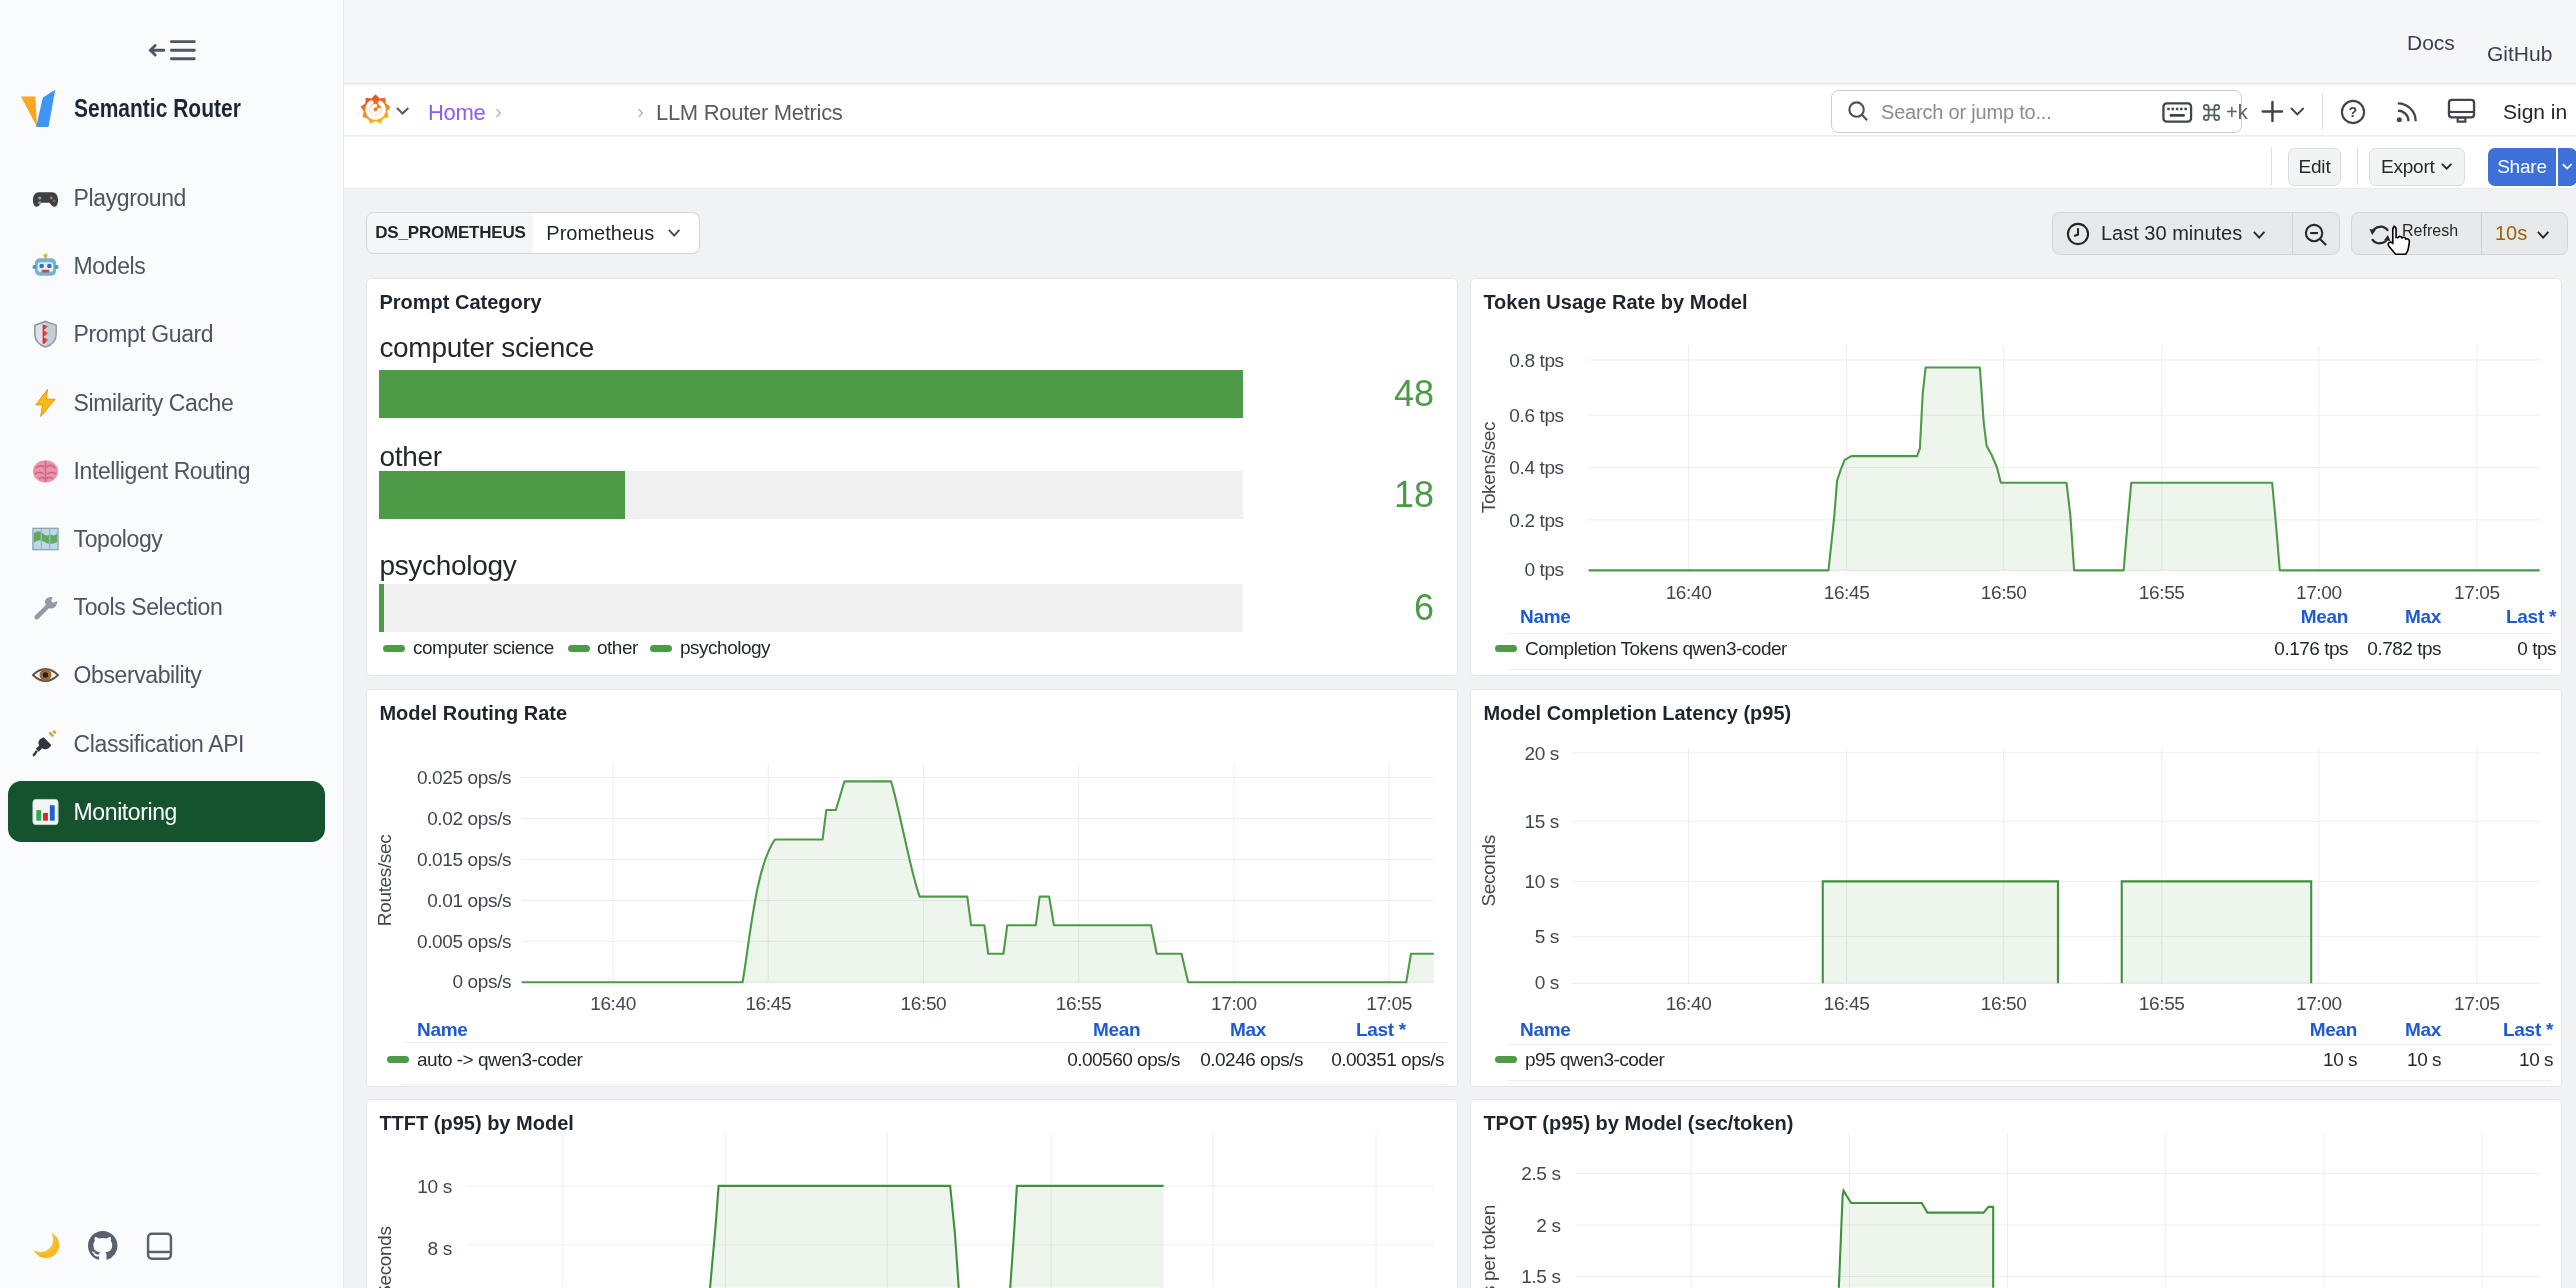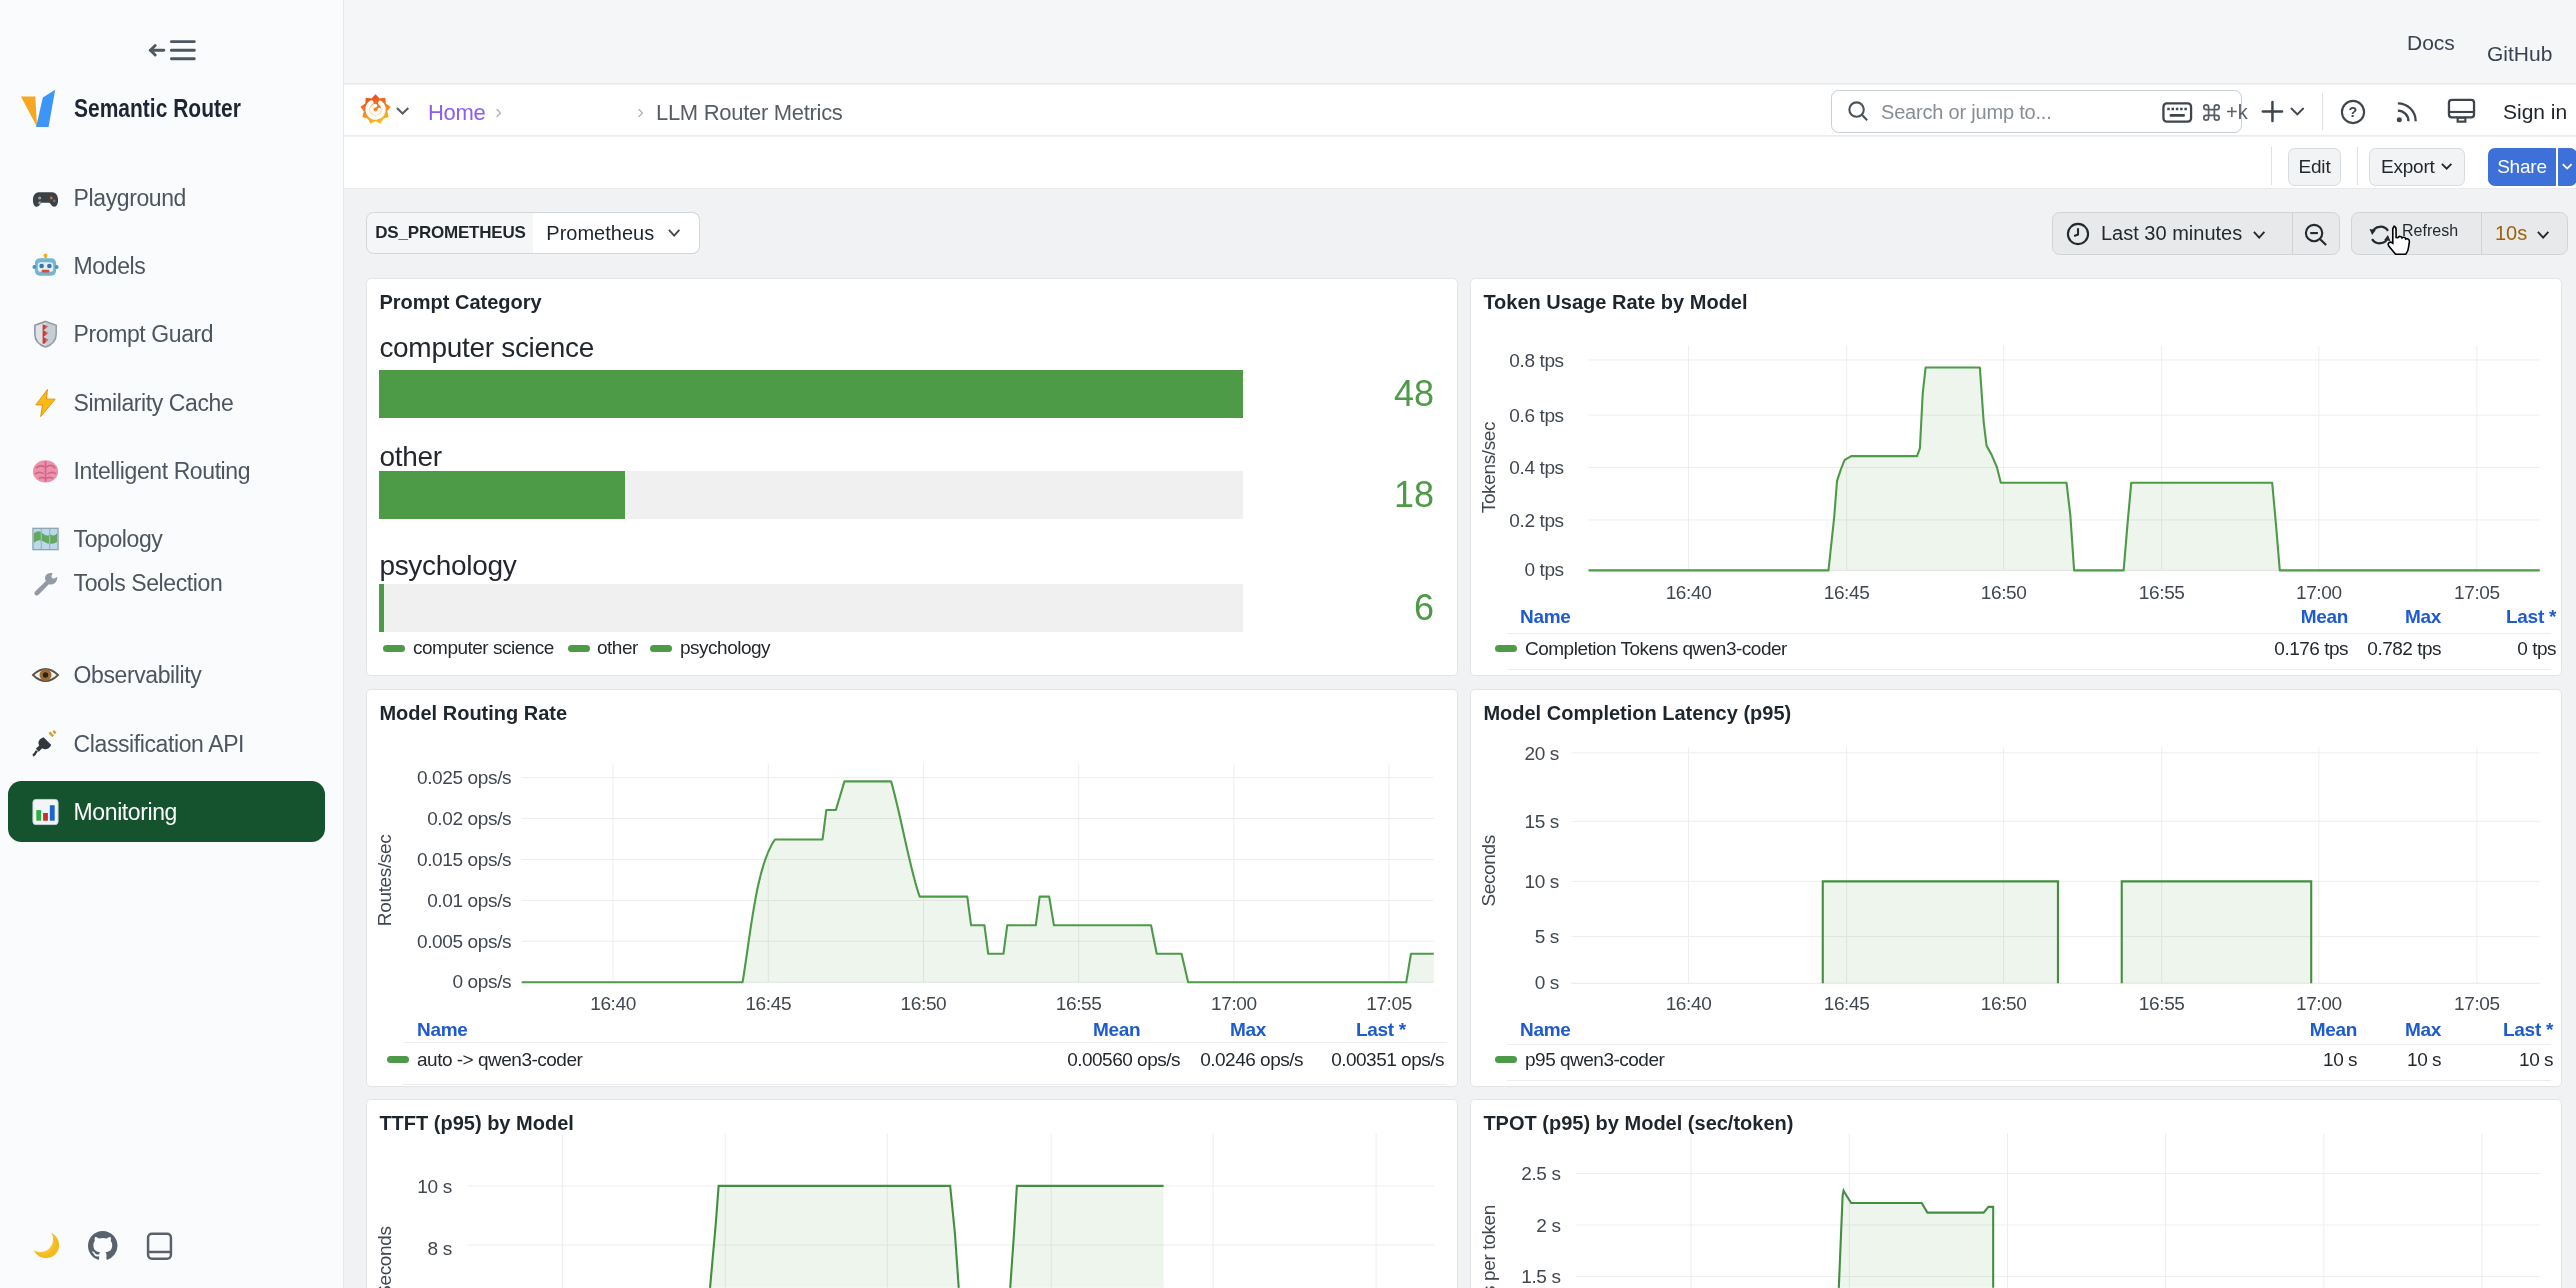--- a/index.html
+++ b/index.html
@@ -102,21 +102,21 @@
   </div>
   <div class="mitem" style="top:508px;">
     <svg class="mico" viewBox="0 0 30 30">
       <rect x="2" y="4" width="26" height="22" fill="#bcd9ea"></rect>
       <path d="M3 9 Q8 5 12 9 T20 10 Q24 13 27 9 V18 Q20 22 14 18 T3 19 Z" fill="#63a860"></path>
       <path d="M10.7 4 V26 M19.3 4 V26" stroke="#9db8c6" stroke-width="1.4"></path>
       <rect x="2" y="4" width="26" height="22" fill="none" stroke="#8fa7b5" stroke-width="1.4"></rect>
     </svg>
     <div class="mtxt">Topology</div>
   </div>
-  <div class="mitem" style="top:552px;">
+  <div class="mitem" style="top:576px;">
     <svg class="mico" viewBox="0 0 30 30">
       <path d="M27 8.5 C27 8.5 24 11.5 22 10 C20 8.5 22.5 5 22.5 5 C20 4 16.5 4.7 15.2 7.2 C14.1 9.3 14.4 11.3 15.4 13 L4.5 23.5 C3.2 24.8 3.2 26.3 4.4 27.3 C5.6 28.3 7 28 8.1 26.9 L18.4 16.2 C20.4 17 22.6 16.8 24.4 15.3 C26.4 13.6 27.5 10.7 27 8.5 Z" fill="#939aa3"></path>
     </svg>
     <div class="mtxt">Tools Selection</div>
   </div>
   <div class="mitem" style="top:644px;">
     <svg class="mico" viewBox="0 0 30 30">
       <path d="M2 15 Q15 2.5 28 15 Q15 27.5 2 15 Z" fill="#f7f3ee" stroke="#5b5248" stroke-width="1.8"></path>
       <circle cx="15" cy="15" r="6.2" fill="#9c6b35"></circle>
       <circle cx="15" cy="15" r="2.8" fill="#2a2119"></circle>

